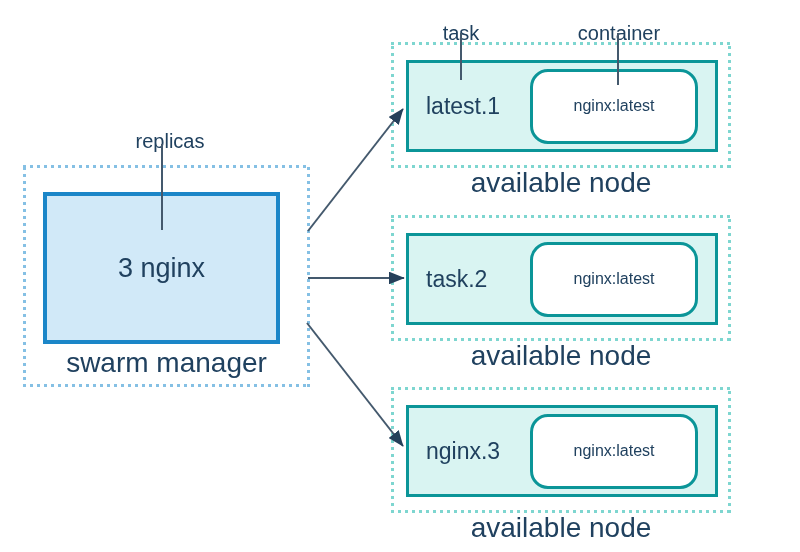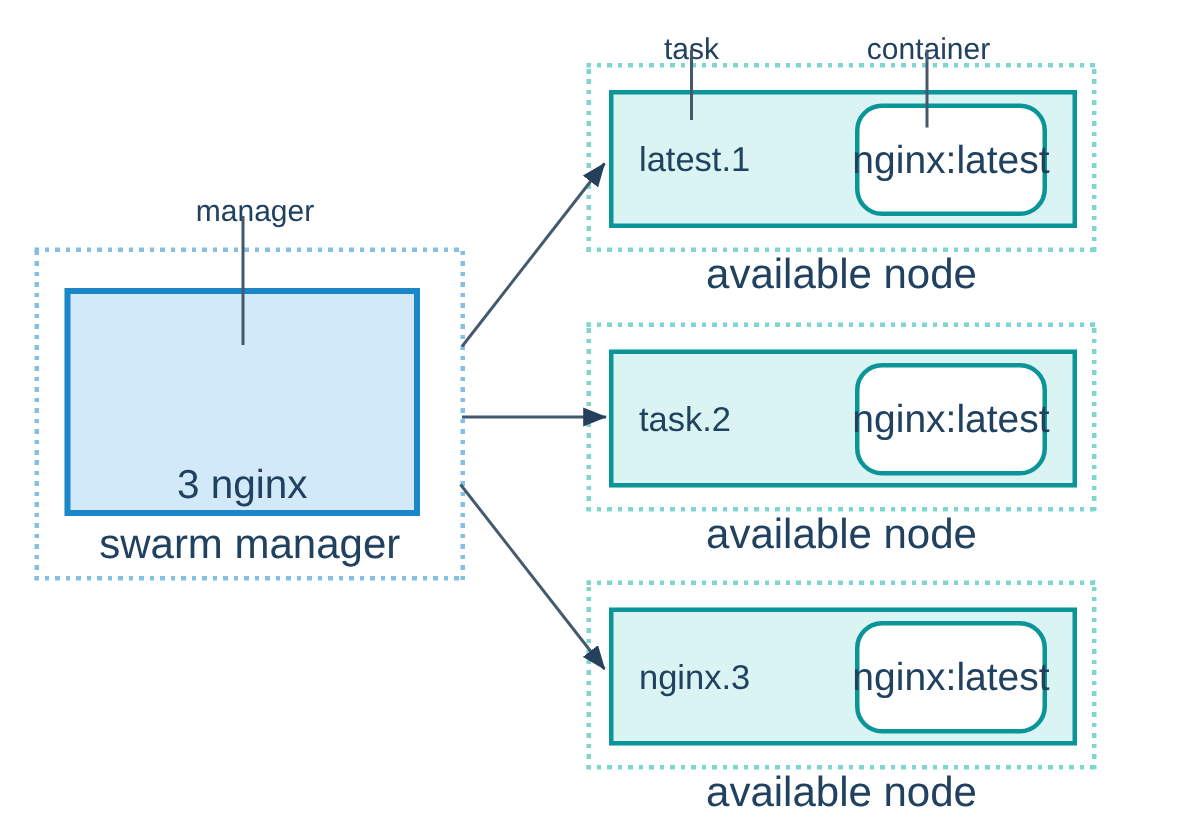--- a/index.html
+++ b/index.html
@@ -49,57 +49,57 @@
       repeating-linear-gradient(0deg,var(--node-dotted) 0 3px,transparent 3px 7px),
       repeating-linear-gradient(0deg,var(--node-dotted) 0 3px,transparent 3px 7px);
   }
 
   .manager-group{position:absolute;left:23px;top:165px;width:287px;height:222px;}
   .manager-frame{left:0;top:0;width:100%;height:100%;}
   .service-box{
     position:absolute;left:20px;top:27px;width:237px;height:152px;
     box-sizing:border-box;border:4px solid var(--service-border);
     background:var(--service-fill);
-    display:flex;flex-direction:column;align-items:center;justify-content:flex-end;
+    display:flex;flex-direction:column;align-items:center;justify-content:center;
     font-size:27px;line-height:33px;text-align:center;
   }
   .caption{
     position:absolute;left:0;width:100%;text-align:center;
     font-size:28px;line-height:24px;color:var(--text);white-space:nowrap;
   }
   .manager-caption{top:186px;}
 
   .node{position:absolute;left:391px;width:340px;height:160px;}
   .node-frame{left:0;top:0;width:340px;height:126px;}
   .task-box{
     position:absolute;left:15px;top:18px;width:312px;height:92px;
     box-sizing:border-box;border:3px solid var(--task-border);
     background:var(--task-fill);
     display:flex;align-items:center;justify-content:space-between;
     padding:0 17px;
   }
   .task-name{font-size:23px;white-space:nowrap;}
   .container-box{
-    box-sizing:border-box;width:128px;height:75px;
+    box-sizing:border-box;width:168px;height:75px;
     border:3px solid var(--task-border);border-radius:18px;
     background:var(--container-fill);
     display:flex;align-items:center;justify-content:center;
-    font-size:26px;white-space:nowrap;
+    font-size:16px;white-space:nowrap;
   }
   .node-caption{top:129px;}
 
   .overlay{position:absolute;left:0;top:0;width:800px;height:552px;pointer-events:none;}
   .leader{stroke:var(--line);stroke-width:2;}
   .arrow{stroke:var(--line);stroke-width:2;}
   .head{fill:var(--arrowhead);}
 </style>
 </head>
 <body>
 
-<div class="top-label lbl-service">manager</div>
+<div class="top-label lbl-service">replicas</div>
 <div class="top-label lbl-task">task</div>
 <div class="top-label lbl-container">container</div>
 
 <div class="manager-group">
   <div class="dotted dotted-blue manager-frame"></div>
   <div class="service-box">
     <div>3 nginx</div>
   </div>
   <div class="caption manager-caption">swarm manager</div>
 </div>

